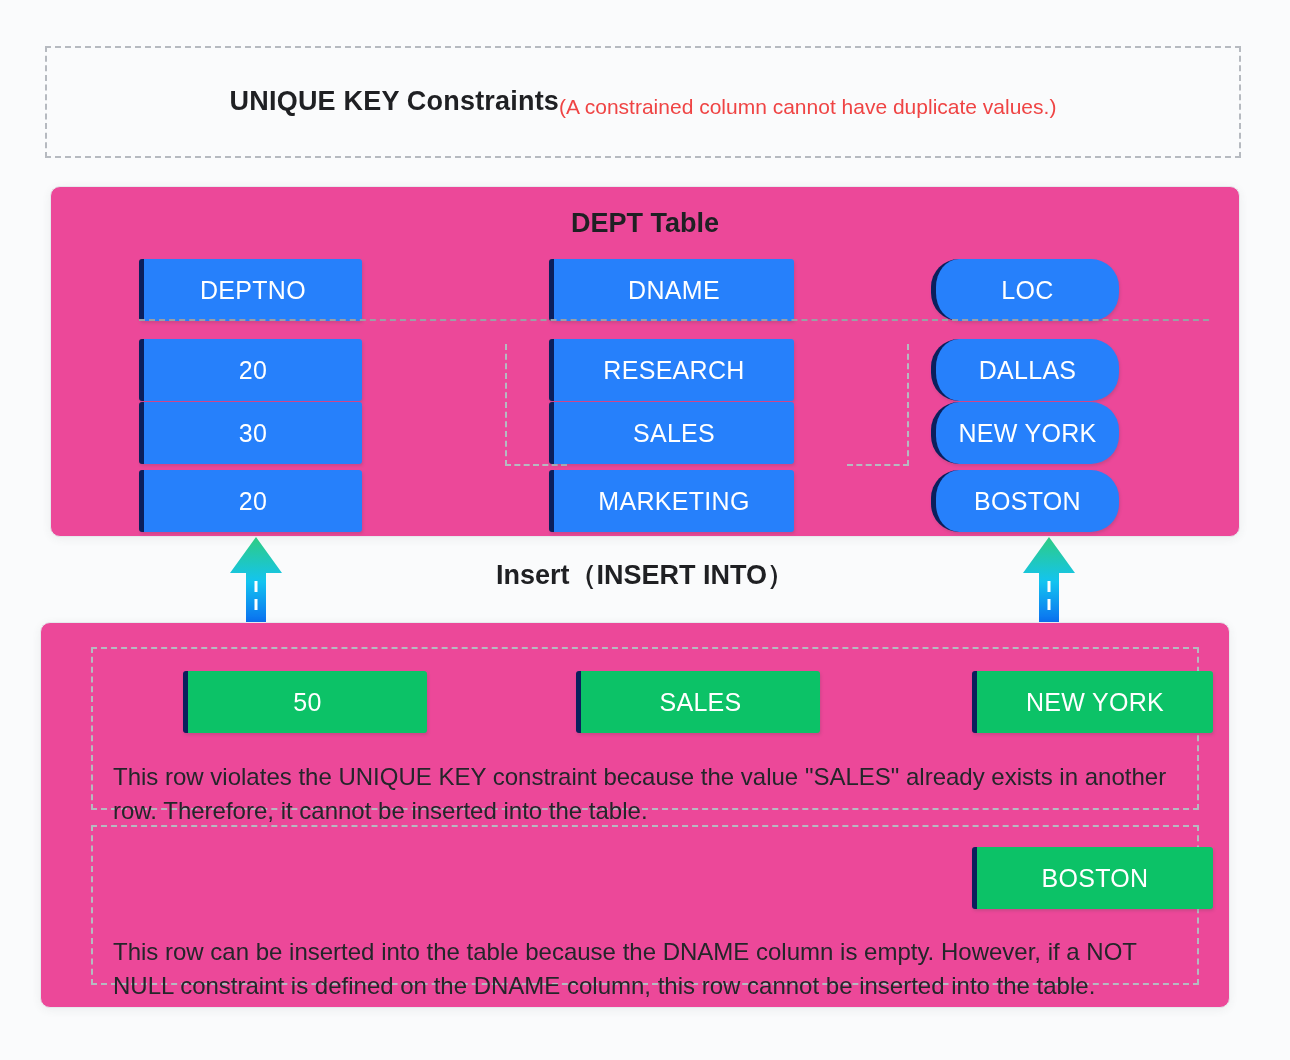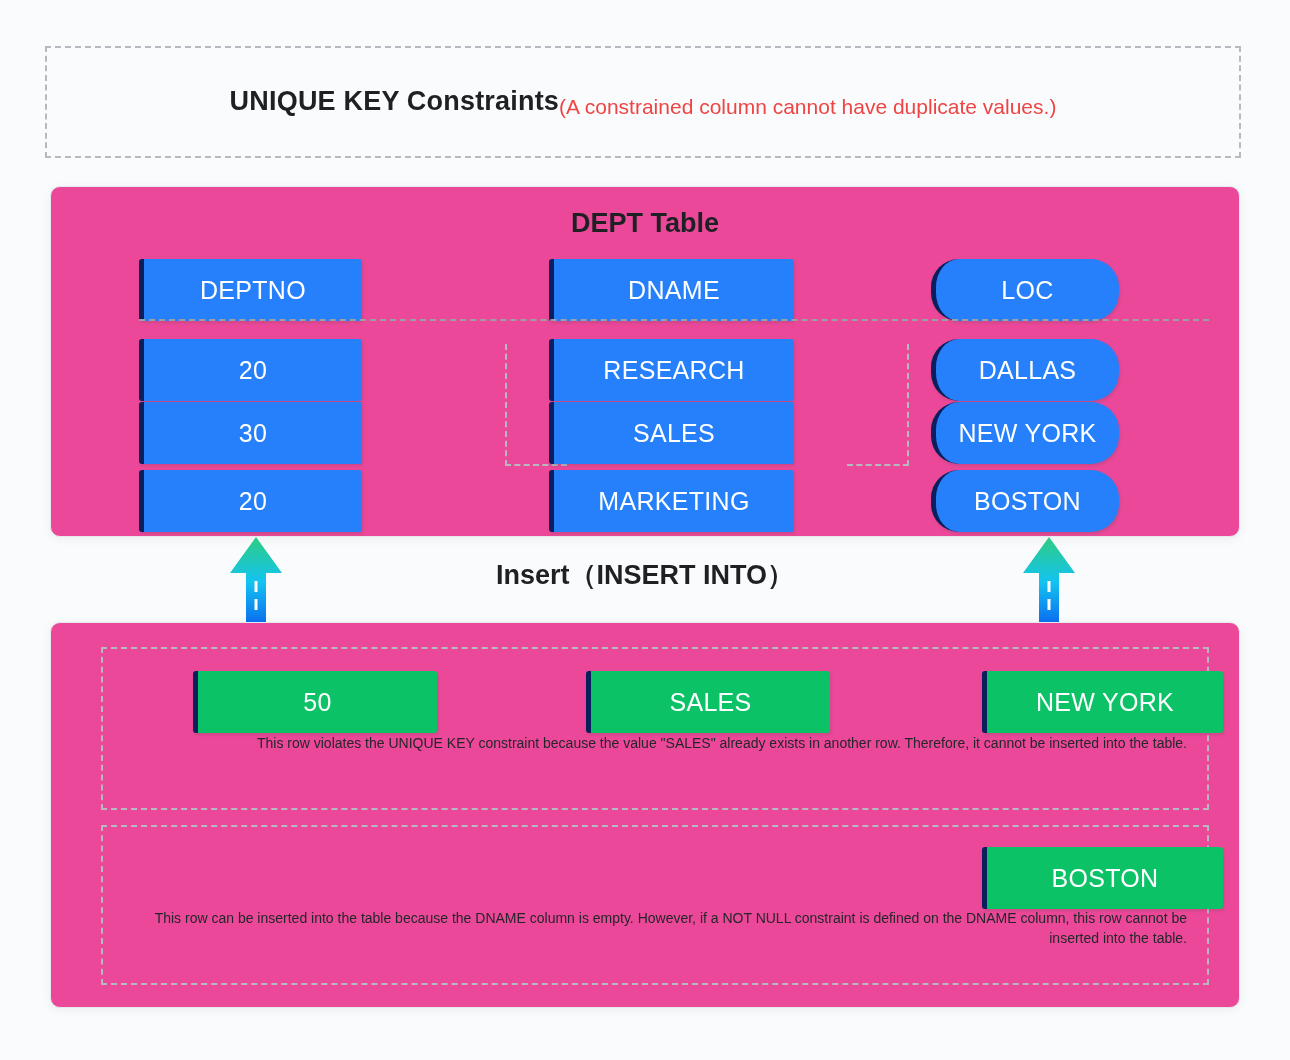--- a/index.html
+++ b/index.html
@@ -54,21 +54,21 @@
     box-shadow: 0 2px 10px rgba(60,64,67,.07);
     box-sizing: border-box;
   }
   #dept-card {
     left: 50px;
     top: 186px;
     width: 1190px;
     height: 351px;
   }
   #insert-card {
-    left: 50px;
+    left: 40px;
     top: 622px;
     width: 1190px;
     height: 386px;
   }
 
   
   .dept-title {
     position: absolute;
     left: 0;
     top: 21px;
@@ -193,24 +193,25 @@
     box-sizing: border-box;
     border-radius: 1px;
   }
   #group-1 { top: 24px;  height: 163px; }
   #group-2 { top: 202px; height: 160px; }
 
   .note {
     position: absolute;
     left: 20px;
     right: 20px;
-    text-align: right;
-    font-size: 14px;
+    text-align: left;
+    font-size: 24px;
     line-height: 1.42;
     color: #24262a;
+    margin-top: 26px;
   }
   #note-1 { top: 85px; }
   #note-2 { top: 82px; }
 </style>
 </head>
 <body>
 
 <div class="title-box">
   <div class="title-main">UNIQUE KEY Constraints</div>
   <div class="title-sub">(A constrained column cannot have duplicate values.)</div>

